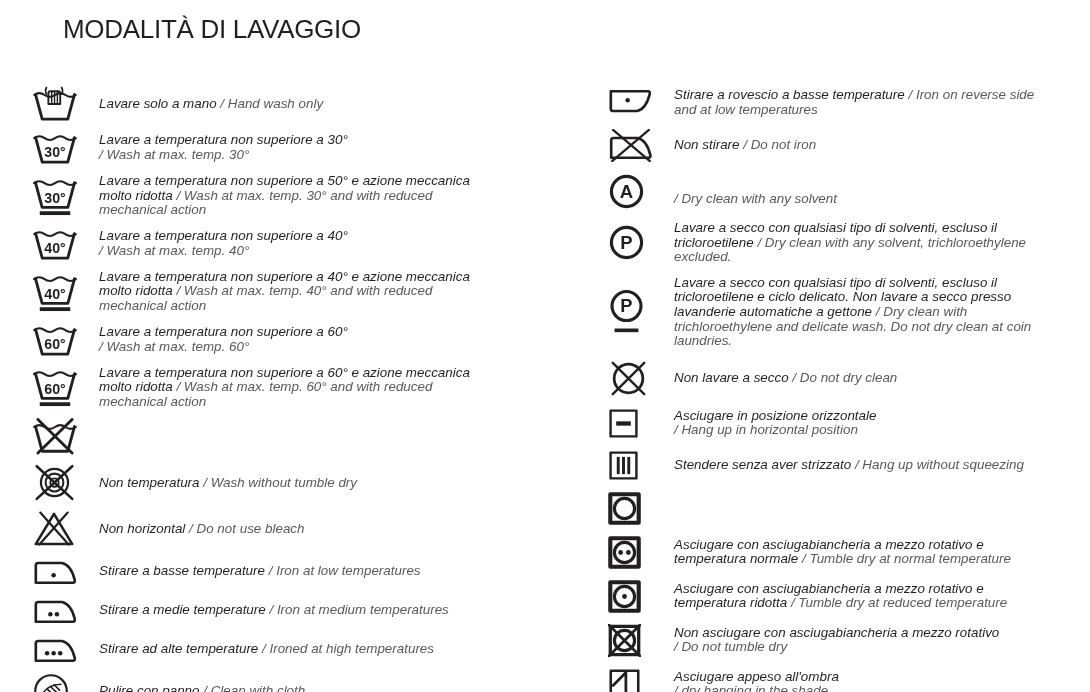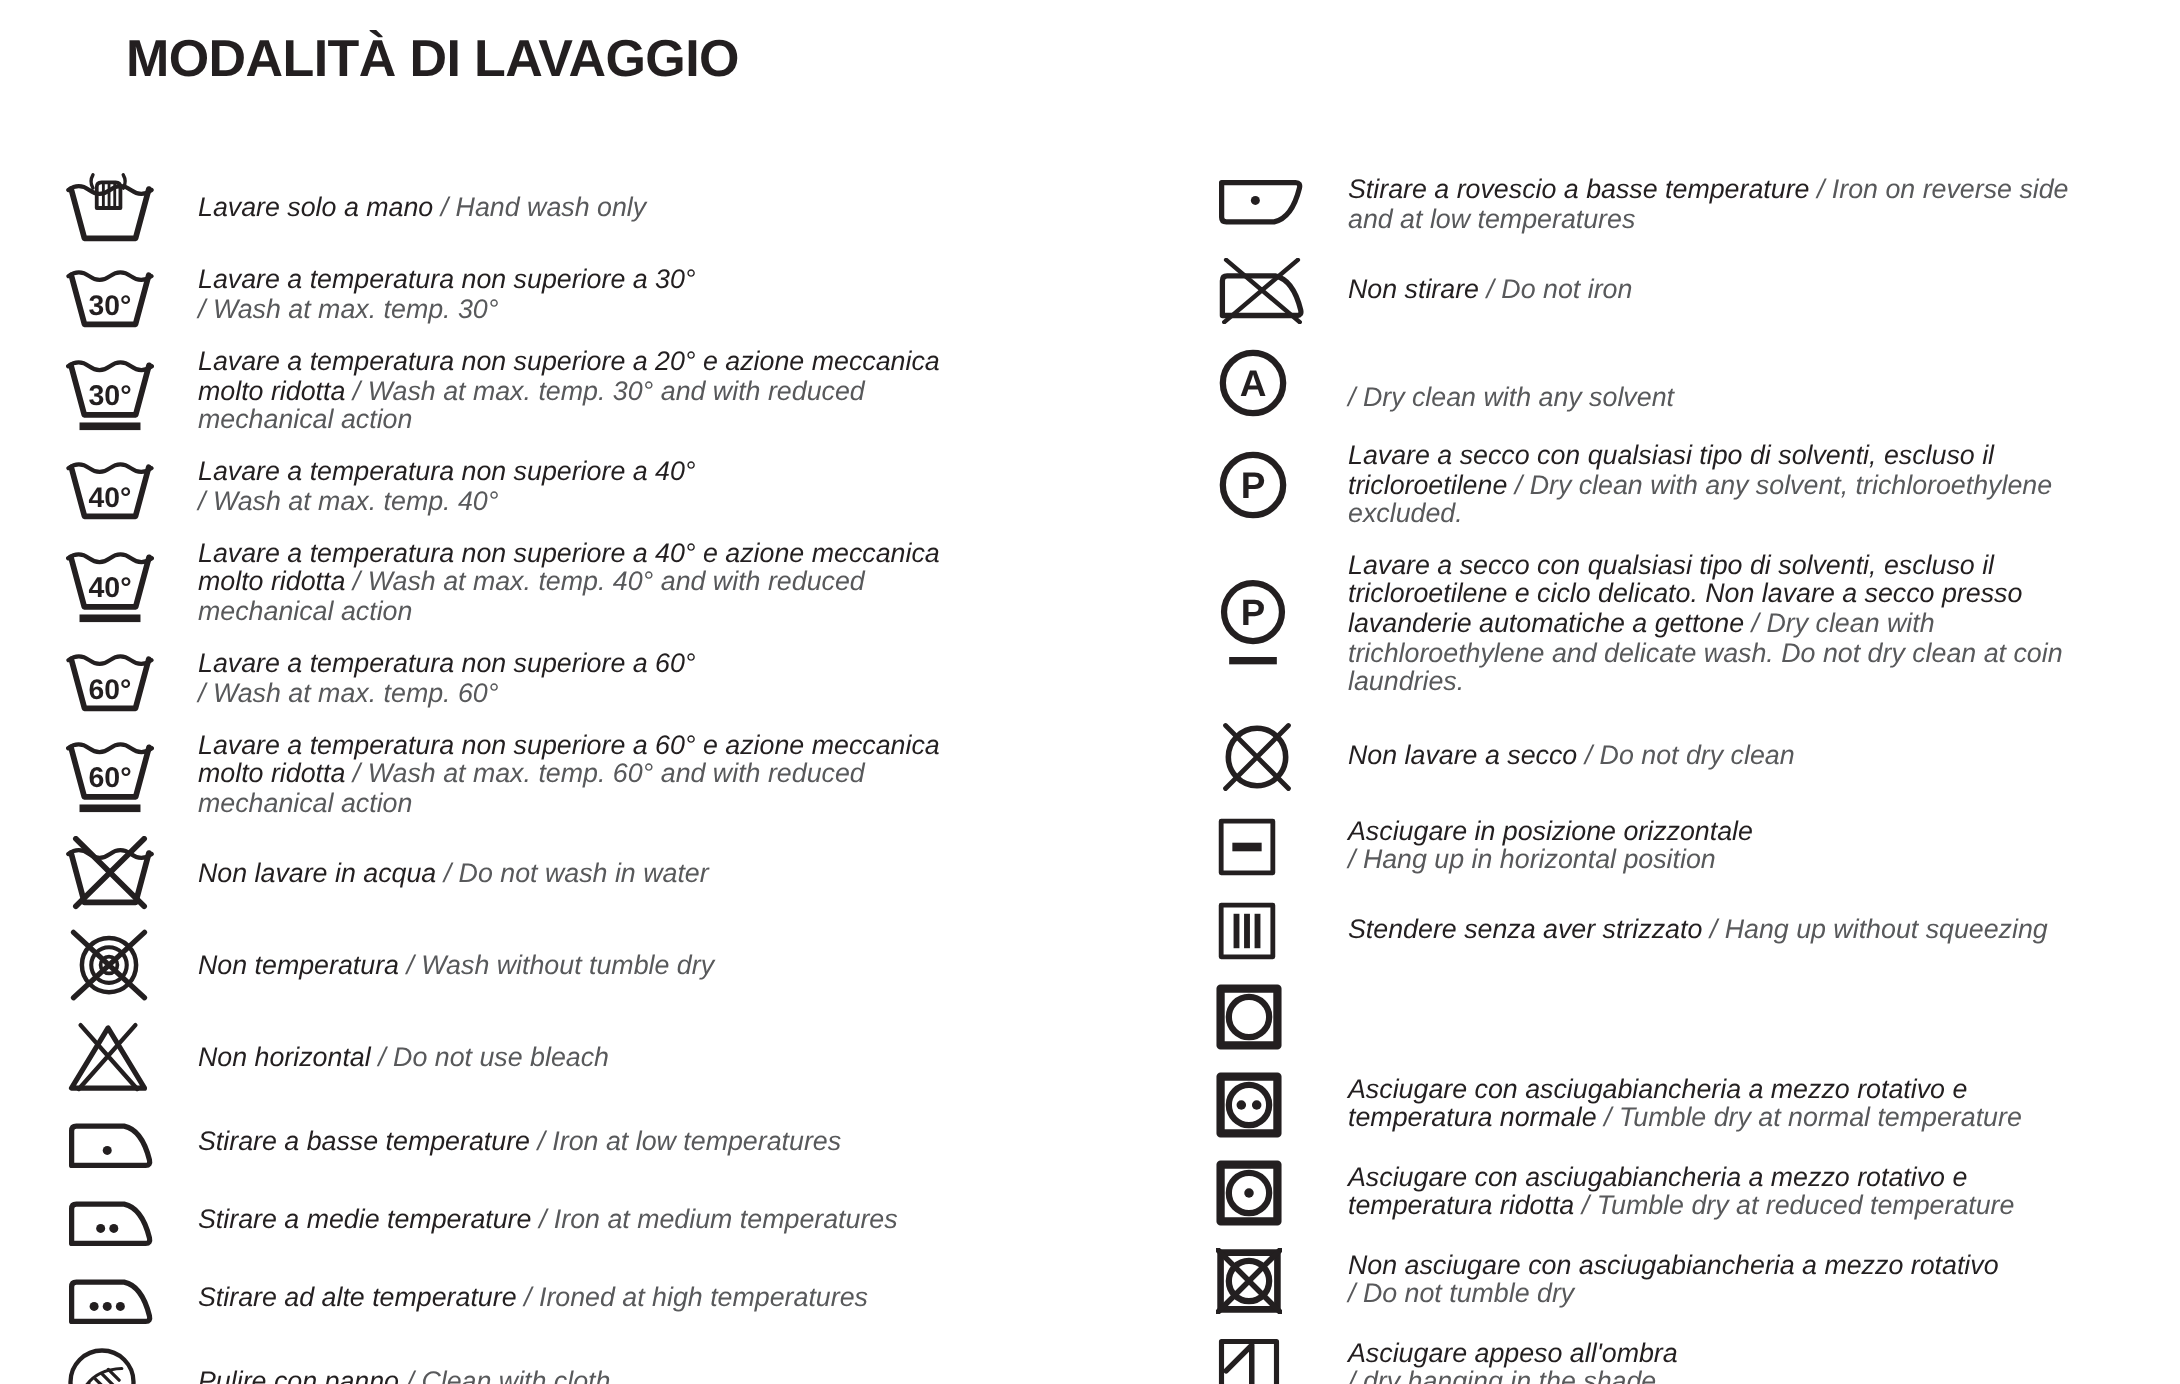--- a/index.html
+++ b/index.html
@@ -3,21 +3,21 @@
 <meta charset="utf-8">
 <style>
   html,body{margin:0;padding:0;}
   body{
     width:1090px;height:692px;background:#ffffff;position:relative;overflow:hidden;
     font-family:"Liberation Sans",sans-serif;color:#231f20;
     --text-primary:#231f20;--text-secondary:#58595b;
   }
   .title{
     position:absolute;left:63px;top:14px;margin:0;
-    font-size:26px;font-weight:bold;letter-spacing:-0.3px;color:var(--text-primary);
+    font-size:26px;font-weight:normal;letter-spacing:-0.3px;color:var(--text-primary);
   }
   .col{position:absolute;}
   #col-left{left:33px;top:86px;width:452px;}
   #col-right{left:608px;top:88px;width:446px;}
   .row{display:flex;align-items:center;margin-bottom:9px;}
   #col-right .row{margin-bottom:11px;}
   .icon{width:66px;flex:0 0 66px;display:flex;justify-content:flex-start;align-items:center;}
   .icon svg{display:block;}
   .desc{margin:0;font-style:italic;font-size:13.4px;line-height:14.6px;}
   .it{color:var(--text-primary);}
@@ -52,21 +52,21 @@
     </div>
     <div class="row">
       <span class="icon">
         <svg width="44" height="40" viewBox="0 0 46 42">
           <path d="M2.5,7 L9.5,33 H36.5 L43.5,7" stroke="currentColor" fill="none" stroke-linecap="round" stroke-linejoin="round" stroke-width="3"></path>
           <path d="M1,7.5 Q6.5,3.5 12,7.5 T23,7.5 T34,7.5 T45,7.5" stroke="currentColor" fill="none" stroke-linecap="round" stroke-linejoin="round" stroke-width="2.2"></path>
           <text x="23" y="28" text-anchor="middle" font-size="15" font-weight="bold" font-family="Liberation Sans, sans-serif" fill="currentColor" font-style="normal">30°</text>
           <rect x="7" y="37" width="32" height="4" fill="currentColor"></rect>
         </svg>
       </span>
-      <p class="desc"><span class="it">Lavare a temperatura non superiore a 20° e azione meccanica molto ridotta</span> <span class="en">/ Wash at max. temp. 30° and with reduced mechanical action</span></p>
+      <p class="desc"><span class="it">Lavare a temperatura non superiore a 50° e azione meccanica molto ridotta</span> <span class="en">/ Wash at max. temp. 30° and with reduced mechanical action</span></p>
     </div>
     <div class="row">
       <span class="icon">
         <svg width="44" height="34" viewBox="0 0 46 36">
           <path d="M2.5,7 L9.5,33 H36.5 L43.5,7" stroke="currentColor" fill="none" stroke-linecap="round" stroke-linejoin="round" stroke-width="3"></path>
           <path d="M1,7.5 Q6.5,3.5 12,7.5 T23,7.5 T34,7.5 T45,7.5" stroke="currentColor" fill="none" stroke-linecap="round" stroke-linejoin="round" stroke-width="2.2"></path>
           <text x="23" y="28" text-anchor="middle" font-size="15" font-weight="bold" font-family="Liberation Sans, sans-serif" fill="currentColor" font-style="normal">40°</text>
         </svg>
       </span>
       <p class="desc"><span class="it">Lavare a temperatura non superiore a 40°</span><br><span class="en">/ Wash at max. temp. 40°</span></p>
@@ -104,21 +104,20 @@
       <p class="desc"><span class="it">Lavare a temperatura non superiore a 60° e azione meccanica molto ridotta</span> <span class="en">/ Wash at max. temp. 60° and with reduced mechanical action</span></p>
     </div>
     <div class="row">
       <span class="icon">
         <svg width="44" height="37" viewBox="0 0 46 39">
           <path d="M2.5,9 L9.5,35 H36.5 L43.5,9" stroke="currentColor" fill="none" stroke-linecap="round" stroke-linejoin="round" stroke-width="3"></path>
           <path d="M1,9.5 Q6.5,5.5 12,9.5 T23,9.5 T34,9.5 T45,9.5" stroke="currentColor" fill="none" stroke-linecap="round" stroke-linejoin="round" stroke-width="2.2"></path>
           <path d="M5,1.5 L41,37 M41,1.5 L5,37" stroke="currentColor" fill="none" stroke-linecap="round" stroke-linejoin="round" stroke-width="3"></path>
         </svg>
       </span>
-      <p class="desc"><span class="it">Non lavare in acqua</span> <span class="en">/ Do not wash in water</span></p>
     </div>
     <div class="row">
       <span class="icon">
         <svg width="43" height="38" viewBox="0 0 46 40">
           <circle cx="23" cy="19.5" r="14.5" stroke="currentColor" fill="none" stroke-linecap="round" stroke-linejoin="round" stroke-width="2.4"></circle>
           <circle cx="23" cy="19.5" r="9.5" stroke="currentColor" fill="none" stroke-linecap="round" stroke-linejoin="round" stroke-width="2.2"></circle>
           <circle cx="23" cy="19.5" r="4.5" stroke="currentColor" fill="none" stroke-linecap="round" stroke-linejoin="round" stroke-width="2"></circle>
           <path d="M4,2 L42,37 M42,2 L4,37" stroke="currentColor" fill="none" stroke-linecap="round" stroke-linejoin="round" stroke-width="2.8"></path>
         </svg>
       </span>

